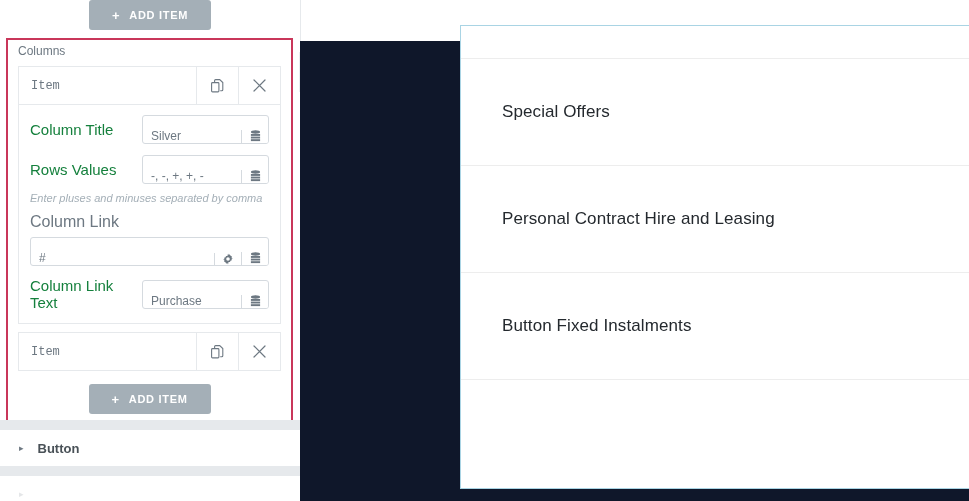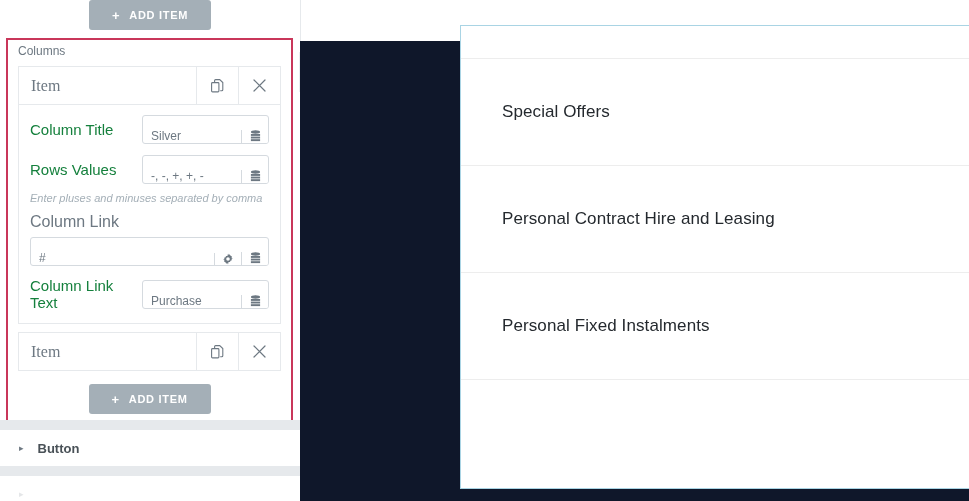--- a/index.html
+++ b/index.html
@@ -91,23 +91,23 @@
     display: flex;
     align-items: stretch;
     height: 37px;
     background: #fff;
   }
   .repeater-row .r-title {
     flex: 1 1 auto;
     display: flex;
     align-items: center;
     padding-left: 12px;
-    font-size: 16px;
-    color: #6d7882;
-    font-family: Liberation Serif, serif;
+    font-size: 12px;
+    color: #6d7882;
+    font-family: Liberation Mono, monospace;
   }
   .repeater-row .r-act {
     width: 41px;
     border-left: 1px solid #e6e9ec;
     display: flex;
     align-items: center;
     justify-content: center;
     cursor: pointer;
     color: #6d7882;
   }
@@ -436,19 +436,19 @@
     <div class="feature-row">
       <span class="ftxt"></span>
     </div>
     <div class="feature-row">
       <span class="ftxt">Special Offers</span>
     </div>
     <div class="feature-row">
       <span class="ftxt">Personal Contract Hire and Leasing</span>
     </div>
     <div class="feature-row">
-      <span class="ftxt">Personal Fixed Instalments</span>
+      <span class="ftxt">Button Fixed Instalments</span>
     </div>
     <div class="feature-row">
       <span class="ftxt"></span>
     </div>
   </div>
 </div>
 
 </body></html>

